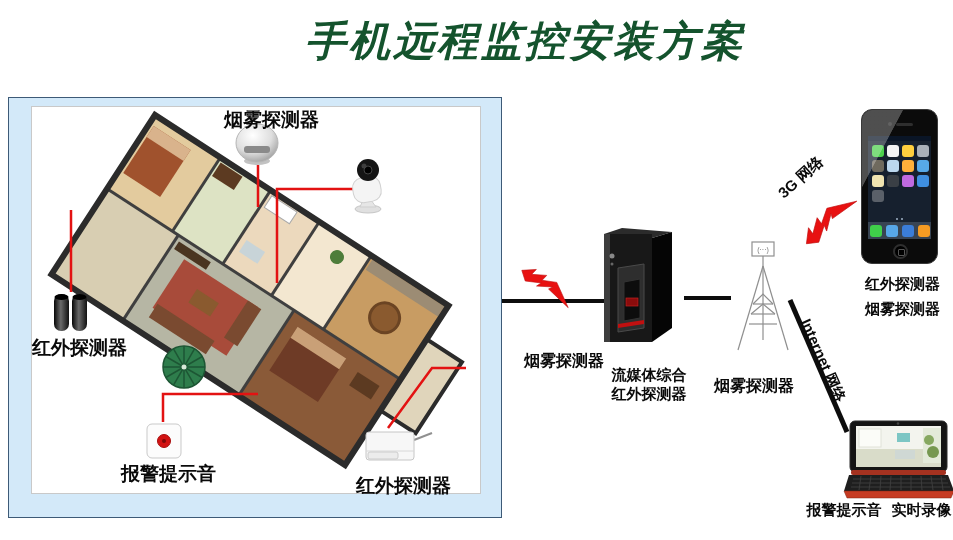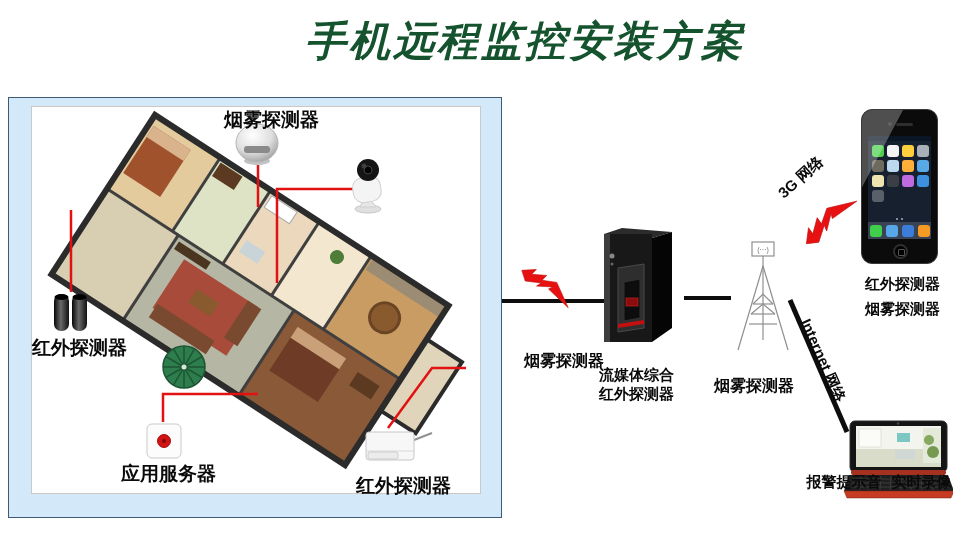--- a/index.html
+++ b/index.html
@@ -12,21 +12,21 @@
                background:#d3e9f9;border:1px solid #3d5a77;box-sizing:border-box;}
   .panel-inner{position:absolute;left:31px;top:106px;width:450px;height:388px;
                background:#ffffff;border:1px solid #c9c9c9;box-sizing:border-box;}
   svg.diagram{position:absolute;left:0;top:0;}
   .lbl{position:absolute;font-weight:bold;color:#0a0a0a;font-size:19px;white-space:nowrap;}
   .lbl.big{font-size:16px;}
   .lbl.mid{font-size:15px;}
   .center{text-align:center;}
   .rot-g3{transform:rotate(-42deg);}
   .rot-inet{transform:rotate(66deg);transform-origin:0 0;}
-  .server-caption{position:absolute;left:599px;top:365px;width:100px;
+  .server-caption{position:absolute;left:599px;top:365px;width:100px;text-align:center;
                   font-weight:bold;font-size:15px;line-height:19px;color:#0a0a0a;}
   
   .phone{position:absolute;left:861px;top:109px;width:77px;height:155px;background:#0b0b0b;
          border:1px solid #3a3a3a;border-radius:11px;box-sizing:border-box;}
   .phone::after{content:"";position:absolute;inset:0;border-radius:10px;
          background:linear-gradient(118deg,rgba(255,255,255,.28) 0%,rgba(255,255,255,.28) 26%,rgba(255,255,255,0) 26.5%);
          pointer-events:none;}
   .phone-camera{position:absolute;left:26px;top:12px;width:4px;height:4px;border-radius:50%;background:#262626;}
   .phone-speaker{position:absolute;left:34px;top:13px;width:17px;height:3px;border-radius:2px;background:#2e2e2e;}
   .phone-screen{position:absolute;left:6px;top:26px;width:63px;height:103px;background:#16202e;overflow:hidden;}
@@ -212,21 +212,21 @@
       <circle cx="53" cy="3.5" r="1.3" fill="#444"></circle>
       <rect x="6" y="50" width="95" height="5" rx="2" fill="#a53220"></rect>
       <polygon points="4,55 103,55 109,71 -1,71" fill="#1f1f1f"></polygon>
       <path d="M8 59 H101 M7 63 H103 M6 67 H105 M16 56 L14 70 M26 56 L24 70 M36 56 L35 70 M46 56 L45 70 M56 56 L56 70 M66 56 L66 70 M76 56 L77 70 M86 56 L88 70 M96 56 L98 70" stroke="#3c3c3c" stroke-width="1"></path>
       <polygon points="-1,71 109,71 106,78 2,78" fill="#c63b22" stroke="#7e2413" stroke-width="0.5"></polygon>
     </g>
   </svg>
 
   <div class="lbl" style="left:224px;top:107px">烟雾探测器</div>
   <div class="lbl" style="left:32px;top:335px">红外探测器</div>
-  <div class="lbl" style="left:121px;top:461px">应用服务器</div>
+  <div class="lbl" style="left:121px;top:461px">报警提示音</div>
   <div class="lbl" style="left:356px;top:473px">红外探测器</div>
 
   <div class="lbl big" style="left:524px;top:351px">烟雾探测器</div>
 
   <div class="server-caption">
     <div>流媒体综合</div>
     <div>红外探测器</div>
   </div>
 
   <div class="lbl big center" style="left:710px;top:376px;width:88px">烟雾探测器</div>
@@ -266,14 +266,14 @@
         </div>
     </div>
     <div class="home-btn">
         <i></i>
       </div>
   </div>
 
   <div class="lbl mid center" style="left:865px;top:275px;width:74px">红外探测器</div>
   <div class="lbl mid center" style="left:865px;top:300px;width:74px">烟雾探测器</div>
 
-  <div class="lbl mid center" style="left:804px;top:473px;width:150px;word-spacing:6px">报警提示音 实时录像</div>
+  <div class="lbl mid center" style="left:804px;top:501px;width:150px;word-spacing:6px">报警提示音 实时录像</div>
 </div>
 
 </body></html>

